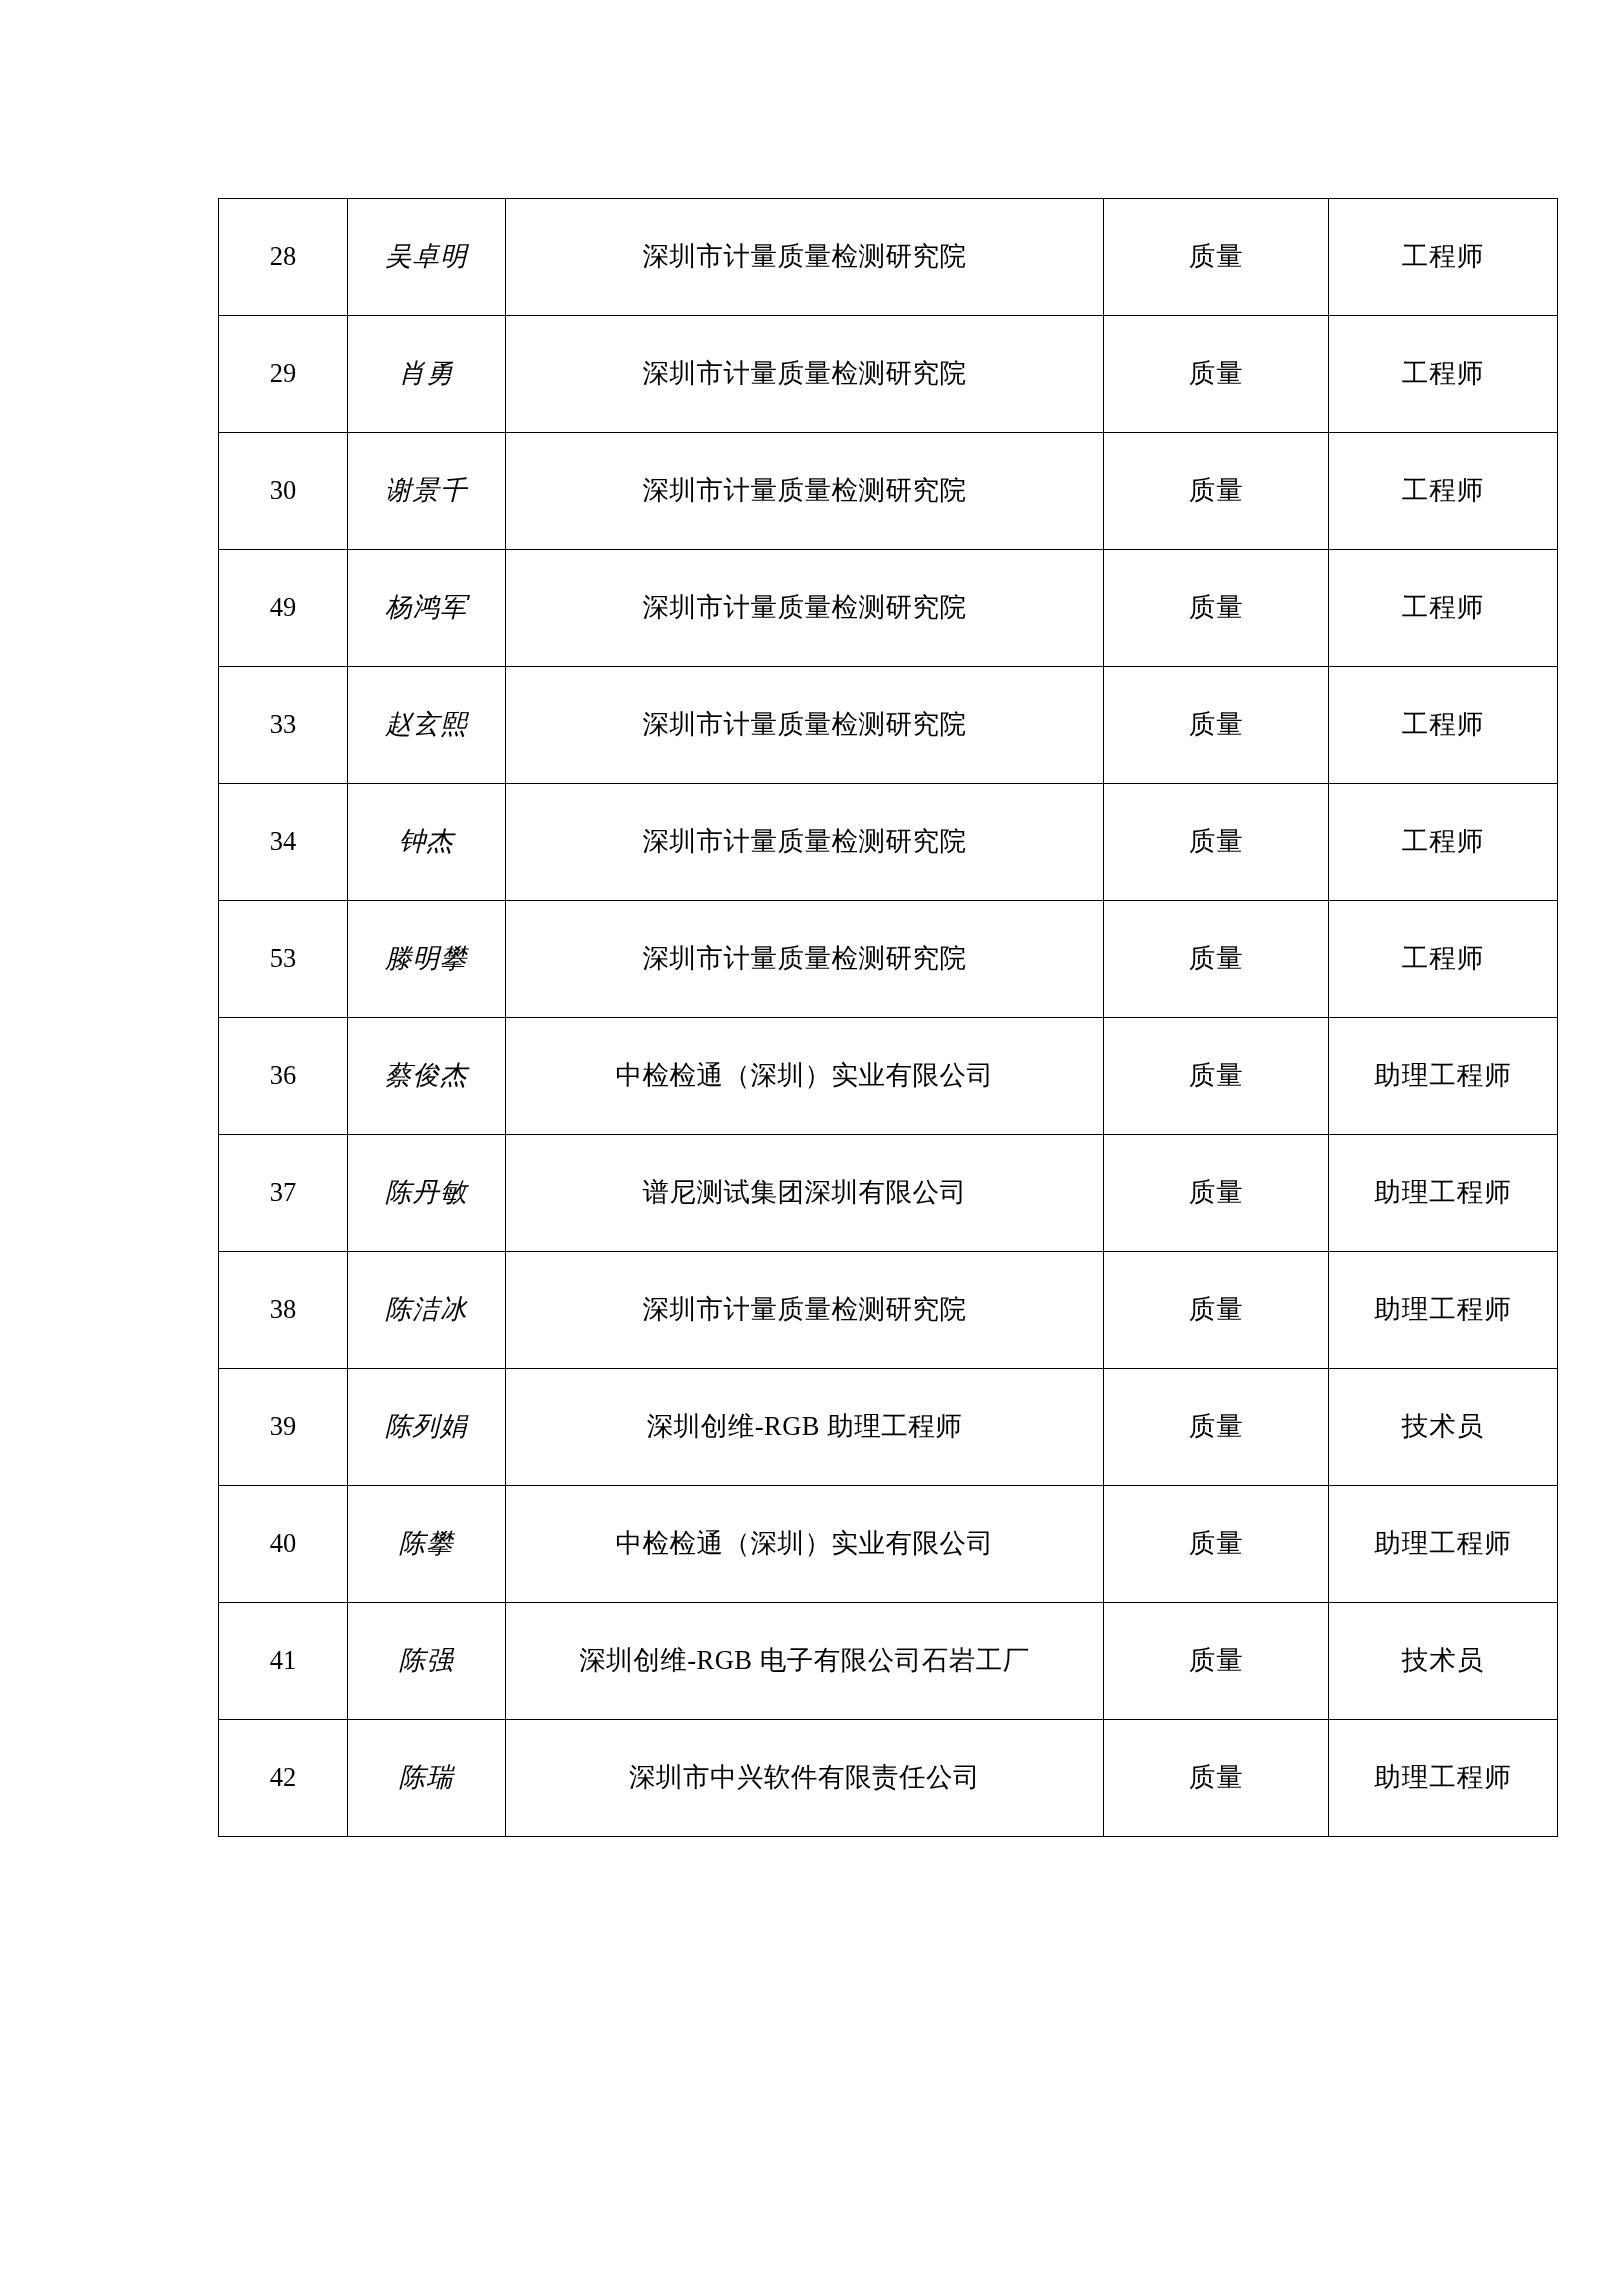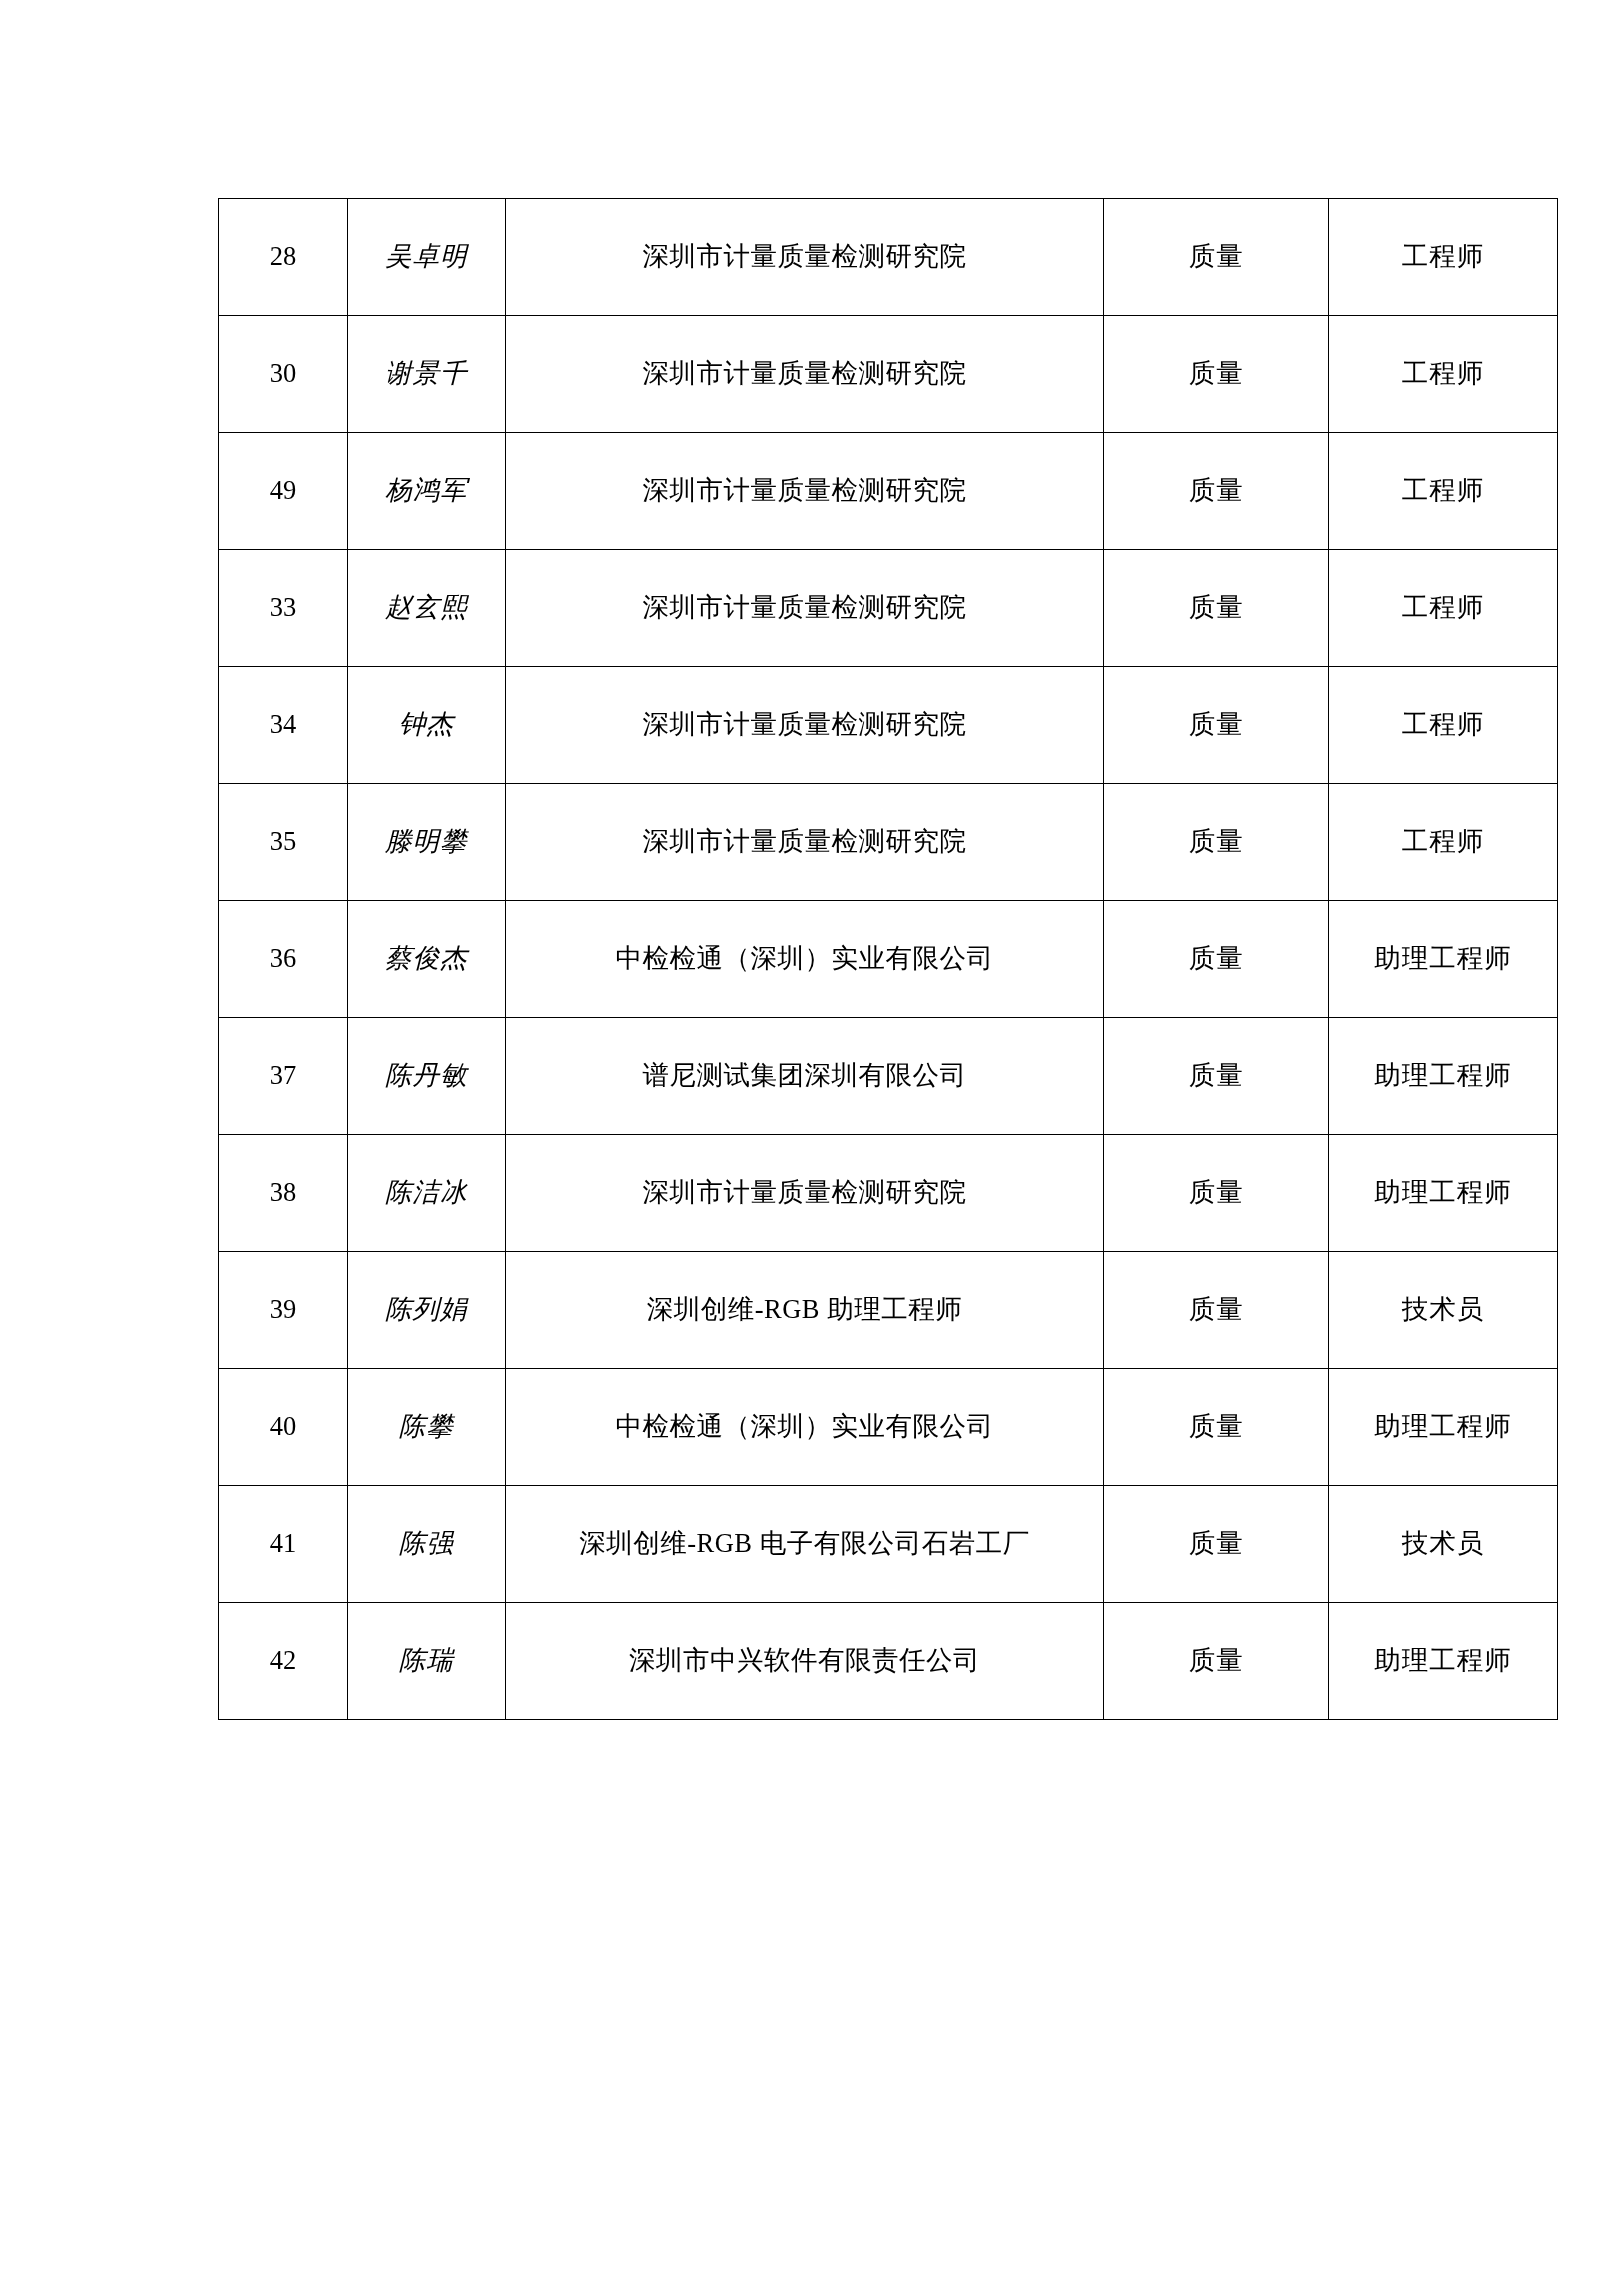--- a/index.html
+++ b/index.html
@@ -73,20 +73,27 @@
     <table class="roster">
       <tbody>
         <tr>
           <td class="col-index">28</td>
           <td class="col-name">吴卓明</td>
           <td class="col-org">深圳市计量质量检测研究院</td>
           <td class="col-field">质量</td>
           <td class="col-title">工程师</td>
         </tr>
         <tr>
+          <td class="col-index">29</td>
+          <td class="col-name">肖勇</td>
+          <td class="col-org">深圳市计量质量检测研究院</td>
+          <td class="col-field">质量</td>
+          <td class="col-title">工程师</td>
+        </tr>
+        <tr>
           <td class="col-index">30</td>
           <td class="col-name">谢景千</td>
           <td class="col-org">深圳市计量质量检测研究院</td>
           <td class="col-field">质量</td>
           <td class="col-title">工程师</td>
         </tr>
         <tr>
           <td class="col-index">49</td>
           <td class="col-name">杨鸿军</td>
           <td class="col-org">深圳市计量质量检测研究院</td>
@@ -101,21 +108,21 @@
           <td class="col-title">工程师</td>
         </tr>
         <tr>
           <td class="col-index">34</td>
           <td class="col-name">钟杰</td>
           <td class="col-org">深圳市计量质量检测研究院</td>
           <td class="col-field">质量</td>
           <td class="col-title">工程师</td>
         </tr>
         <tr>
-          <td class="col-index">35</td>
+          <td class="col-index">53</td>
           <td class="col-name">滕明攀</td>
           <td class="col-org">深圳市计量质量检测研究院</td>
           <td class="col-field">质量</td>
           <td class="col-title">工程师</td>
         </tr>
         <tr>
           <td class="col-index">36</td>
           <td class="col-name">蔡俊杰</td>
           <td class="col-org">中检检通（深圳）实业有限公司</td>
           <td class="col-field">质量</td>

